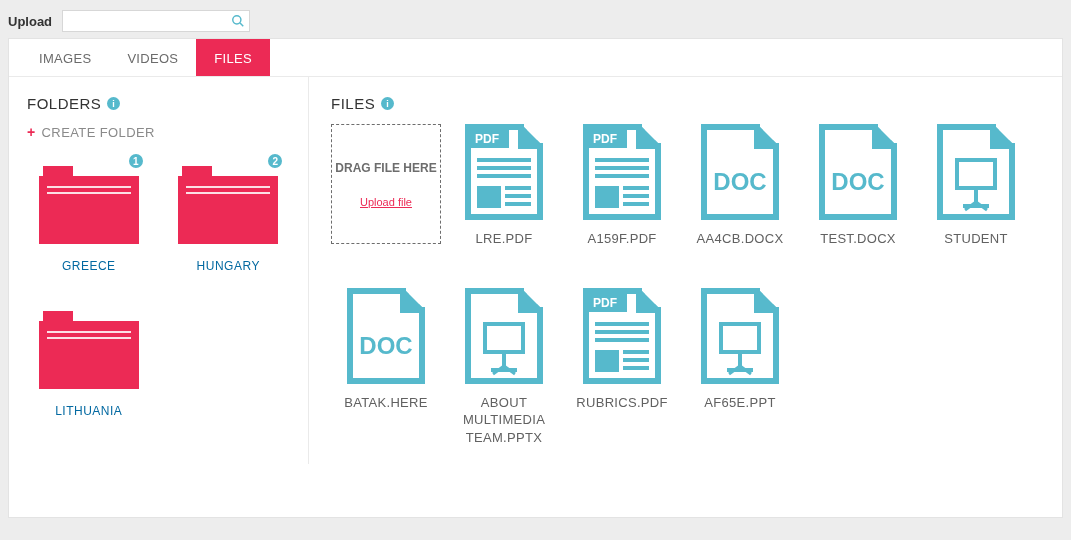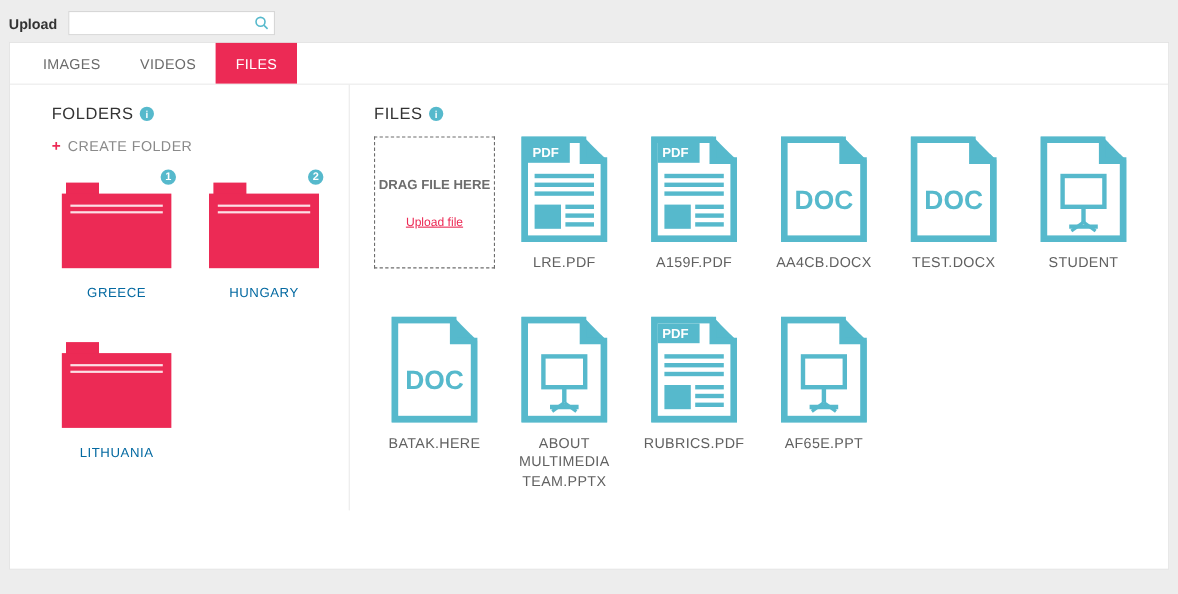--- a/index.html
+++ b/index.html
@@ -57,21 +57,20 @@
     letter-spacing: .3px;
     cursor: pointer;
   }
   .tab.active {
     background: #ec2a55;
     color: #fff;
   }
 
   .content {
     display: flex;
-    padding-left: 20px;
   }
   .sidebar {
     width: 300px;
     padding: 18px 18px 24px 18px;
     border-right: 1px solid #eaeaea;
   }
   .section-title {
     font-size: 15px;
     letter-spacing: .5px;
     display: flex;

